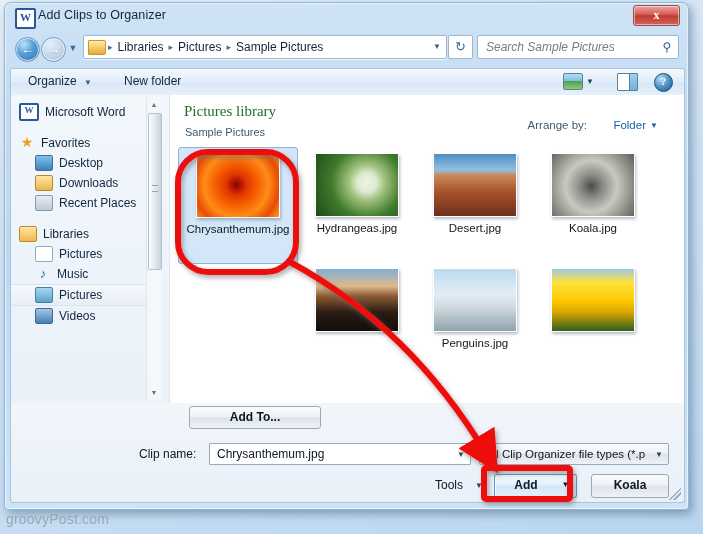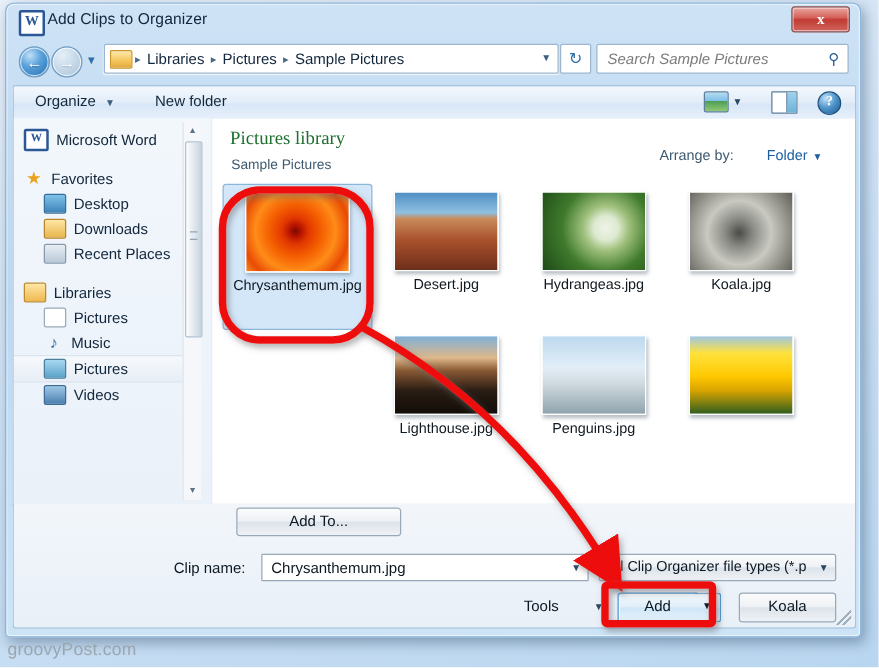--- a/index.html
+++ b/index.html
@@ -224,20 +224,21 @@
   #bottom{
     position:absolute;left:5px;top:400px;width:673px;height:99px;
     background:linear-gradient(180deg,#f2f6fb 0%,#e9f0f8 100%);
     border:1px solid #a8c3dd;border-top:0;border-radius:0 0 3px 3px;
   }
   .btn{
     position:absolute;border:1px solid #9aa9b8;border-radius:3px;
     background:linear-gradient(180deg,#fbfcfd 0%,#eef1f5 46%,#dde3ea 52%,#eff2f6 100%);
     font-size:12px;color:#0c1822;text-align:center;cursor:pointer;
     font-family:"Liberation Sans",sans-serif;
+    font-weight:bold;
   }
   #addto-btn{left:178px;top:3px;width:130px;height:21px;line-height:20px;}
   #clipname-label{position:absolute;left:128px;top:44px;font-size:12px;color:#0c1822;}
   #clipname-field{
     position:absolute;left:198px;top:40px;width:260px;height:20px;
     background:#ffffff;border:1px solid #9aa9b8;border-radius:1px;
     display:flex;align-items:center;
   }
   #clipname-value{
     flex:1;margin-left:5px;font-size:12px;color:#0c1822;border:0;outline:0;
@@ -247,21 +248,21 @@
   #filetype-select{
     position:absolute;left:468px;top:40px;width:188px;height:20px;
     border:1px solid #9aa9b8;border-radius:2px;
     background:linear-gradient(180deg,#fbfcfd 0%,#eef1f5 46%,#dde3ea 52%,#eff2f6 100%);
     display:flex;align-items:center;cursor:pointer;overflow:hidden;
   }
   #filetype-value{
     flex:1;margin-left:6px;font-size:11.5px;color:#0c1822;white-space:nowrap;overflow:hidden;
   }
   #filetype-caret{width:18px;text-align:center;font-size:8px;color:#27475f;}
-  #tools-label{position:absolute;left:408px;top:75px;font-size:12px;color:#0c1822;cursor:pointer;}
+  #tools-label{position:absolute;left:424px;top:75px;font-size:12px;color:#0c1822;cursor:pointer;}
   #tools-caret{position:absolute;left:464px;top:78px;font-size:8px;color:#27475f;cursor:pointer;}
   #add-btn{
     left:483px;top:71px;width:62px;height:22px;line-height:21px;
     border:1px solid #4b9bd4;border-radius:3px 0 0 3px;
     background:linear-gradient(180deg,#f3f9fe 0%,#e2eff9 46%,#cfe6f7 52%,#e6f3fc 100%);
     box-shadow:0 0 0 1px rgba(255,255,255,.8) inset;
   }
   #add-split{
     left:544px;top:71px;width:21px;height:22px;line-height:20px;font-size:8px;
     border:1px solid #4b9bd4;border-left:0;border-radius:0 3px 3px 0;
@@ -393,34 +394,33 @@
       <div id="lib-sub">Sample Pictures</div>
       <div id="arrange-label">Arrange by:</div>
       <div id="arrange-value">Folder</div>
       <div id="arrange-caret">▼</div>
       <div id="grid">
           <div class="tile selected">
             <div class="thumb art-chrys"></div>
             <div class="tname">Chrysanthemum.jpg</div>
           </div>
           <div class="tile">
+            <div class="thumb art-hydr"></div>
+            <div class="tname">Hydrangeas.jpg</div>
+          </div>
+          <div class="tile">
             <div class="thumb art-desert"></div>
             <div class="tname">Desert.jpg</div>
           </div>
           <div class="tile">
-            <div class="thumb art-hydr"></div>
-            <div class="tname">Hydrangeas.jpg</div>
-          </div>
-          <div class="tile">
             <div class="thumb art-koala"></div>
             <div class="tname">Koala.jpg</div>
           </div>
           <div class="tile">
             <div class="thumb art-light"></div>
-            <div class="tname">Lighthouse.jpg</div>
           </div>
           <div class="tile">
             <div class="thumb art-peng"></div>
             <div class="tname">Penguins.jpg</div>
           </div>
           <div class="tile">
             <div class="thumb art-tulip"></div>
           </div>
         </div>
     </div>

